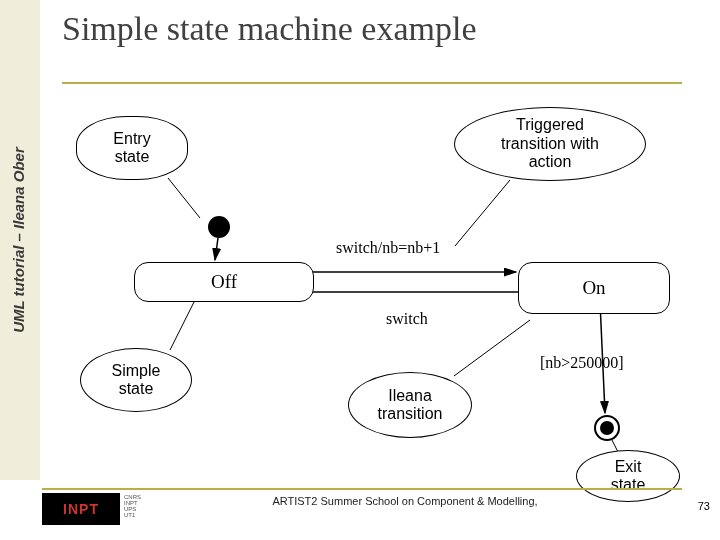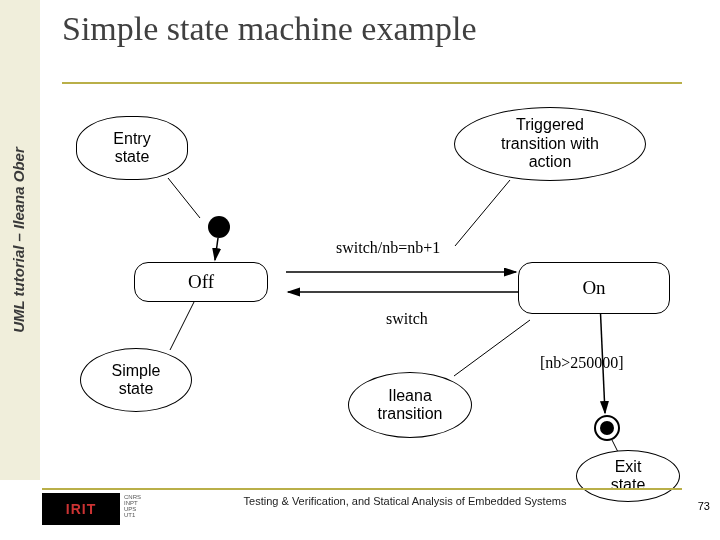--- a/index.html
+++ b/index.html
@@ -8,21 +8,21 @@
   .sidebar-text { position: absolute; left: 18px; top: 240px; transform: translate(-50%, -50%) rotate(-90deg); white-space: nowrap; font-size: 15px; font-weight: bold; font-style: italic; color: #3a3a3a; }
   .title { position: absolute; left: 62px; top: 10px; font-size: 34px; font-family: "Times New Roman", serif; color: #404040; }
   .divider { position: absolute; left: 62px; top: 82px; width: 620px; height: 2px; background: #b9af48; }
   .callout { position: absolute; border: 1px solid #000; border-radius: 50%; background: #fff; display: flex; align-items: center; justify-content: center; text-align: center; font-size: 16px; }
   .callout.entry { left: 76px; top: 116px; width: 112px; height: 64px; border-radius: 45%; }
   .callout.triggered { left: 454px; top: 107px; width: 192px; height: 74px; border-radius: 50%; line-height: 1.15; }
   .callout.simple { left: 80px; top: 348px; width: 112px; height: 64px; }
   .callout.guarded { left: 348px; top: 372px; width: 124px; height: 66px; line-height: 1.15; }
   .callout.exit { left: 576px; top: 450px; width: 104px; height: 52px; }
   .statebox { position: absolute; border: 1px solid #000; border-radius: 14px; background: #fff; display: flex; align-items: center; justify-content: center; font-size: 19px; font-family: "Times New Roman", serif; }
-  .statebox.off { left: 134px; top: 262px; width: 134px; height: 40px; }
+  .statebox.off { left: 134px; top: 262px; width: 180px; height: 40px; }
   .statebox.on { left: 518px; top: 262px; width: 152px; height: 52px; }
   .dot { position: absolute; width: 22px; height: 22px; border-radius: 50%; background: #000; }
   .dot.initial { left: 208px; top: 216px; }
   .exit-outer { position: absolute; left: 594px; top: 415px; width: 26px; height: 26px; border: 2px solid #000; border-radius: 50%; display: flex; align-items: center; justify-content: center; background: #fff; }
   .exit-inner { width: 14px; height: 14px; background: #000; border-radius: 50%; }
   .label { position: absolute; font-size: 16px; font-family: "Times New Roman", serif; }
   .label.l1 { left: 336px; top: 239px; }
   .label.l2 { left: 386px; top: 310px; }
   .label.l3 { left: 540px; top: 354px; }
   .footer { position: absolute; left: 42px; top: 488px; width: 640px; height: 2px; background: #b9af48; }
@@ -105,22 +105,22 @@
 <div class="exit-outer">
   <div class="exit-inner"></div>
 </div>
 <div class="callout exit">
   <span style="white-space:pre-line">Exit
 state</span>
 </div>
 
 <div class="footer"></div>
 <div class="logo-box">
-  <span>IRIT</span>
+  <span>INPT</span>
 </div>
 <div class="logo-sub" style="white-space:pre-line">CNRS
 INPT
 UPS
 UT1</div>
 <div class="footer-text">
-  <div>Testing &amp; Verification, and Statical Analysis of Embedded Systems</div>
+  <div>ARTIST2 Summer School on Component &amp; Modelling,</div>
 </div>
 <div class="pagenum">73</div>
 
 </body></html>

